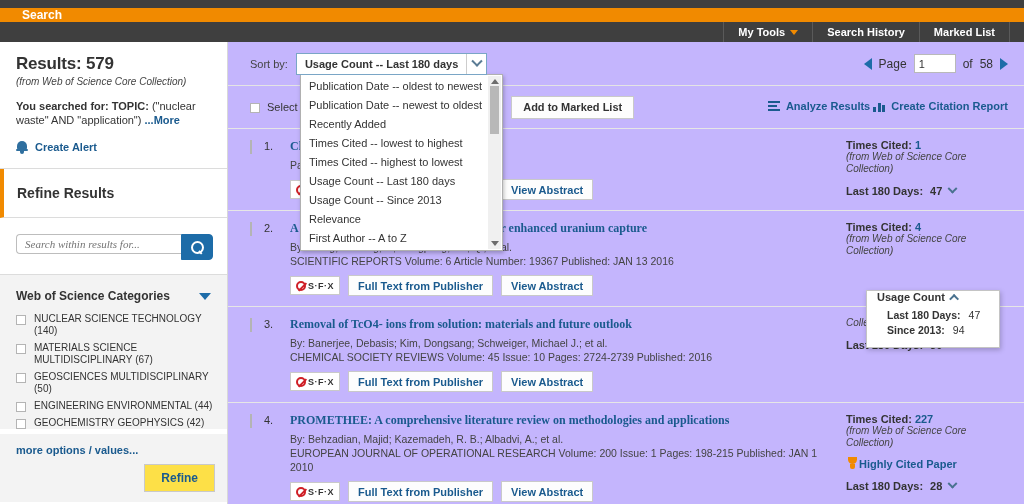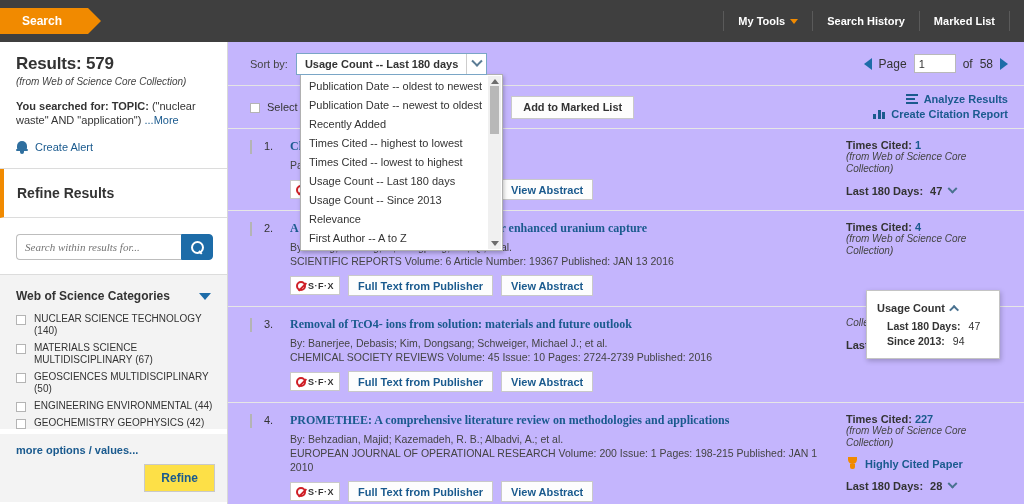--- a/index.html
+++ b/index.html
@@ -7,21 +7,21 @@
   body {
     width: 1024px; height: 504px;
     font-family: "Liberation Sans", sans-serif;
     font-size: 11px; color: #333;
     background: #fff; overflow: hidden; position: relative;
   }
 
   
   .topbar {
     height: 42px; background: #3f3f3f;
-    display: flex; align-items: stretch; position: relative;
+    display: flex; align-items: stretch; position: relative; flex-direction: column;
   }
   .tab-search {
     background: #f18a00; color: #fff;
     font-weight: bold; font-size: 12px;
     display: flex; align-items: center;
     padding: 0 26px 0 22px; margin: 8px 0 0 0;
     height: 26px; position: relative;
   }
   .tab-search:after {
     content: ""; position: absolute; right: -13px; top: 0;
@@ -52,21 +52,21 @@
     border-right: 1px solid #d8d8d8; position: relative;
   }
   .summary-box { padding: 12px 14px 14px 16px; border-bottom: 1px solid #dcdcdc; }
   .results-count { font-size: 17px; font-weight: bold; color: #333; letter-spacing: -.2px; }
   .results-sub { font-size: 10px; font-style: italic; color: #444; margin-top: 2px; }
   .searched-for {
     margin-top: 12px; font-size: 11px; color: #333;
     font-weight: bold; line-height: 14px;
   }
   .searched-for .q { font-weight: normal; }
-  .link-b { color: #1a5a8e; font-weight: normal; cursor: pointer; }
+  .link-b { color: #1a5a8e; font-weight: bold; cursor: pointer; }
   .create-alert { margin-top: 13px; display: flex; align-items: center; gap: 7px; }
   .bell { width: 12px; height: 14px; position: relative; }
   .bell:before {
     content: ""; position: absolute; left: 1px; top: 1px;
     width: 10px; height: 9px; background: #2f6f9f;
     border-radius: 5px 5px 2px 2px;
   }
   .bell:after {
     content: ""; position: absolute; left: 0; top: 9px;
     width: 12px; height: 2px; background: #2f6f9f; border-radius: 1px;
@@ -77,21 +77,21 @@
   }
 
   .refine-header {
     border-left: 4px solid #f18a00;
     padding: 16px 14px 16px 13px;
     font-size: 14px; font-weight: bold; color: #333;
     border-bottom: 1px solid #dcdcdc;
   }
   .search-within { padding: 16px 14px 14px 16px; border-bottom: 1px solid #dcdcdc; display: flex; }
   .sw-input {
-    flex: 1; height: 26px; border: 1px solid #bdbdbd; border-right: none;
+    flex: 1; height: 20px; border: 1px solid #bdbdbd; border-right: none;
     border-radius: 4px 0 0 4px; padding: 0 8px;
     font-family: "Liberation Serif", serif; font-style: italic;
     font-size: 11px; color: #8a8a8a; background: #fff; outline: none;
   }
   .sw-btn {
     width: 32px; height: 26px; background: #1d6ca8;
     border: 1px solid #1d6ca8; border-radius: 0 4px 4px 0;
     display: flex; align-items: center; justify-content: center; cursor: pointer;
   }
   .mag { width: 13px; height: 13px; position: relative; transform: rotate(-45deg); }
@@ -182,21 +182,21 @@
   .endnote-arrow {
     width: 22px; border-left: 1px solid #d8d8d8;
     display: flex; align-items: center; justify-content: center; cursor: pointer;
   }
   .btn-marked {
     border: 1px solid #c9c9c9; background: #fdfdfd; height: 23px;
     font-size: 11px; font-weight: bold; color: #333;
     padding: 0 11px; cursor: pointer; white-space: nowrap;
   }
   .rightlinks {
-    margin-left: auto; display: flex; flex-direction: column;
+    margin-left: auto; display: flex; flex-direction: row;
     align-items: flex-end; gap: 3px; padding-bottom: 2px;
   }
   .rl-row { display: flex; align-items: center; gap: 6px; cursor: pointer; }
   .rl-text { font-size: 11px; font-weight: bold; color: #1a5a8e; }
   .ic-lines { width: 12px; height: 10px; display: flex; flex-direction: column; justify-content: space-between; }
   .ic-lines span { height: 2px; background: #1a5a8e; display: block; }
   .ic-lines span:nth-child(1) { width: 12px; }
   .ic-lines span:nth-child(2) { width: 9px; }
   .ic-lines span:nth-child(3) { width: 12px; }
   .ic-bars { width: 12px; height: 11px; display: flex; align-items: flex-end; gap: 1.5px; }
@@ -245,21 +245,21 @@
   .last180 {
     font-size: 11px; font-weight: bold; color: #333;
     margin-top: 10px; display: flex; align-items: center; gap: 7px;
   }
   .l180-num { color: #333; font-weight: bold; }
   .chev-sm {
     width: 7px; height: 7px; border-right: 2px solid #4a7290;
     border-bottom: 2px solid #4a7290; transform: rotate(45deg) translate(-2px,-2px);
     cursor: pointer;
   }
-  .hcp { display: flex; align-items: center; gap: 6px; margin-top: 8px; cursor: pointer; }
+  .hcp { display: flex; align-items: center; margin-top: 8px; cursor: pointer; }
   .hcp-t { font-size: 11px; font-weight: bold; color: #1a5a8e; }
   .trophy { width: 13px; height: 13px; position: relative; }
   .trophy:before {
     content: ""; position: absolute; left: 2px; top: 0; width: 9px; height: 7px;
     background: #f18a00; border-radius: 0 0 5px 5px;
   }
   .trophy:after {
     content: ""; position: absolute; left: 4px; top: 7px; width: 5px; height: 5px;
     background: #f18a00; border-radius: 0 0 2px 2px;
   }
@@ -292,21 +292,21 @@
   }
   .sd-thumb {
     position: absolute; top: 10px; left: 2px; width: 9px; height: 48px;
     background: #b8b8b8; cursor: pointer;
   }
 
   .usage-popup {
     position: absolute; right: 24px; top: 290px; width: 134px;
     background: #fff; border: 1px solid #c4c4c4;
     box-shadow: 1px 2px 5px rgba(0,0,0,.22); z-index: 55;
-    padding: 11px 10px 11px 10px;
+    padding: 0 10px 11px 10px;
   }
   .up-head {
     font-size: 11px; font-weight: bold; color: #333;
     display: flex; align-items: center; gap: 7px; margin-bottom: 6px;
   }
   .chev-up {
     width: 7px; height: 7px; border-left: 2px solid #4a7290;
     border-top: 2px solid #4a7290; transform: rotate(45deg) translateY(2px);
     cursor: pointer;
   }
@@ -567,22 +567,22 @@
 
     </div>
   </div>
 </div>
 
 <div class="sort-dropdown">
   <div class="sd-list">
     <div class="sd-item">Publication Date -- oldest to newest</div>
     <div class="sd-item">Publication Date -- newest to oldest</div>
     <div class="sd-item">Recently Added</div>
+    <div class="sd-item">Times Cited -- lowest to highest</div>
     <div class="sd-item">Times Cited -- highest to lowest</div>
-    <div class="sd-item">Times Cited -- lowest to highest</div>
     <div class="sd-item">Usage Count -- Last 180 days</div>
     <div class="sd-item">Usage Count -- Since 2013</div>
     <div class="sd-item">Relevance</div>
     <div class="sd-item">First Author -- A to Z</div>
   </div>
   <div class="sd-scroll">
     <span class="sd-up"></span>
     <span class="sd-thumb"></span>
     <span class="sd-down"></span>
   </div>

